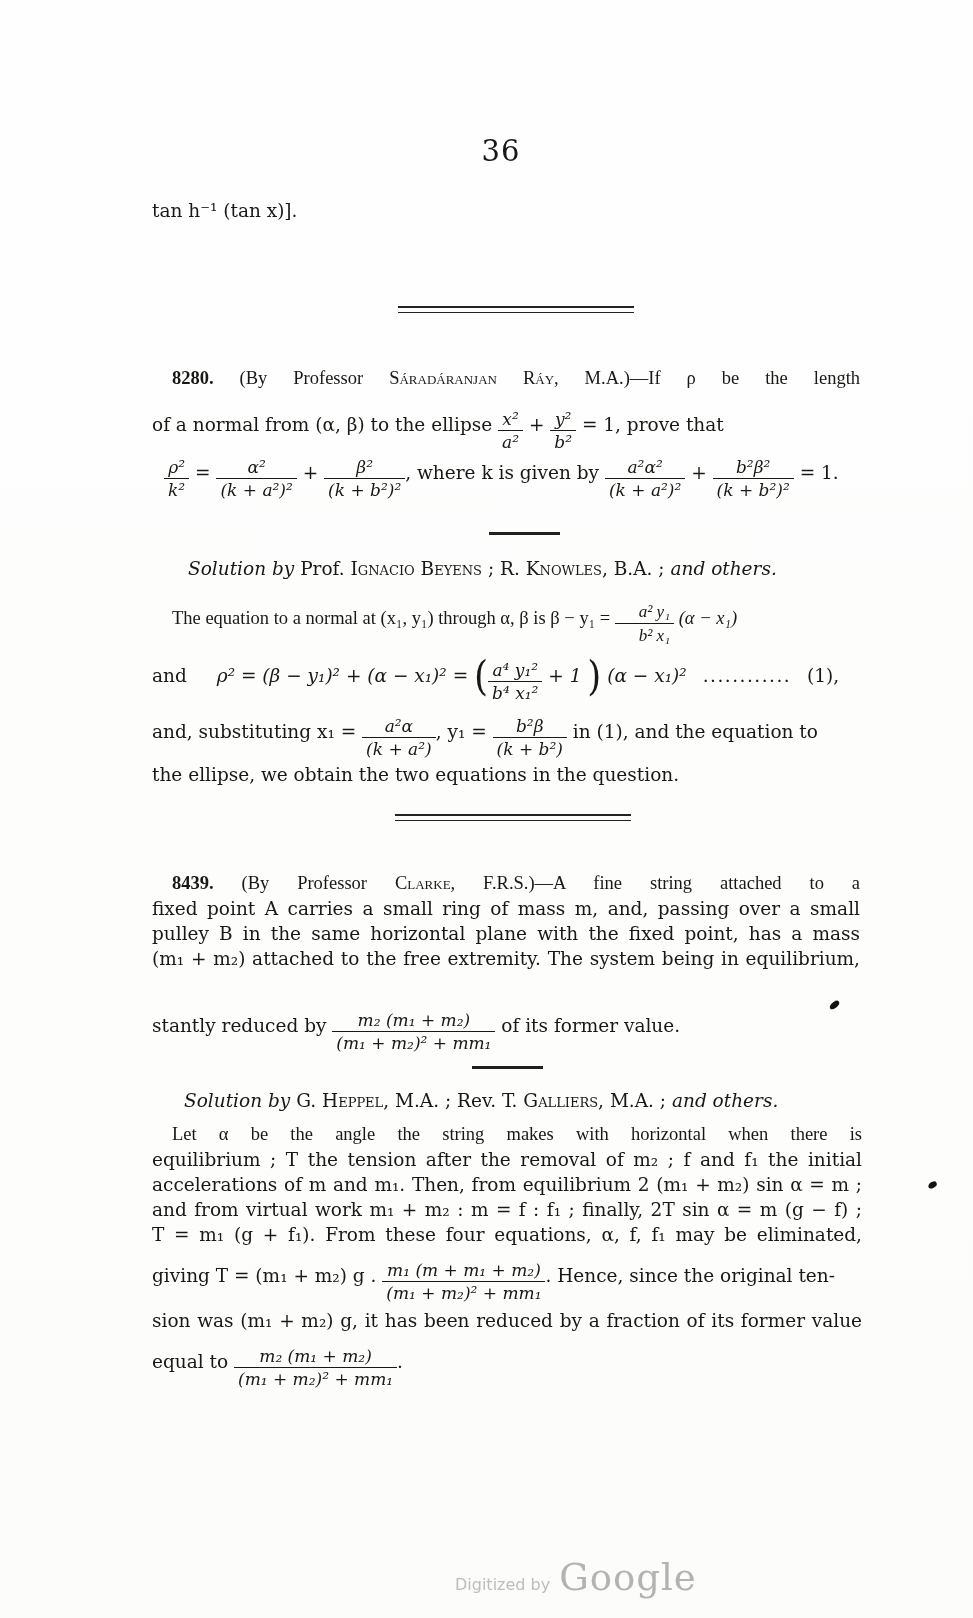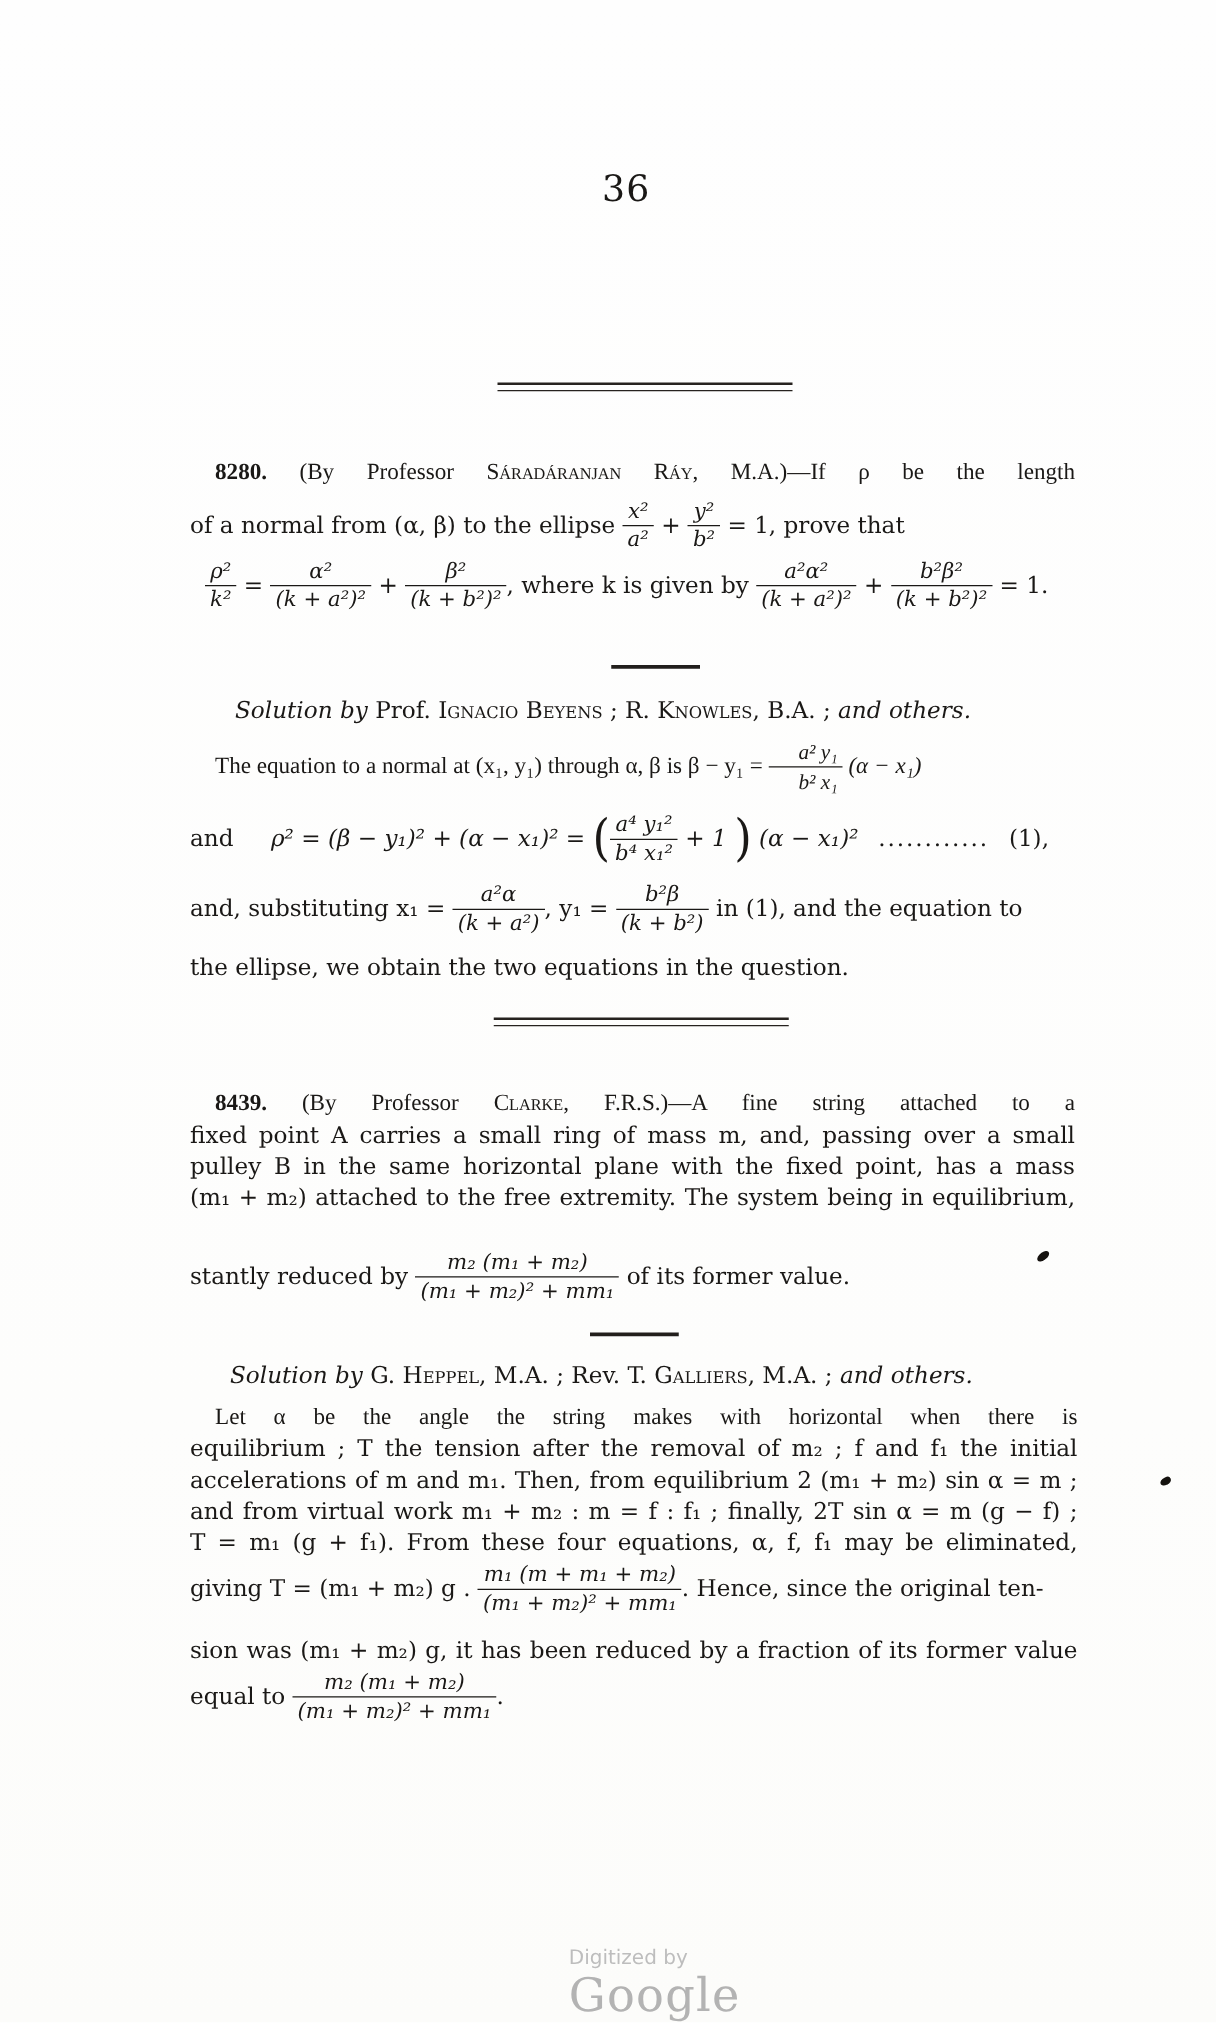--- a/index.html
+++ b/index.html
@@ -10,42 +10,43 @@
   }
   .abs{position:absolute;}
   .body-text{font-size:18.5px;line-height:25px;}
   .jl{text-align:justify;text-align-last:justify;}
   .indent{text-indent:20px;font-family:Liberation Serif, serif;}
   .bold{font-weight:bold;}
   .it{font-style:italic;}
   .sc{font-variant:small-caps;}
   .page-number{font-size:29px;text-align:center;letter-spacing:1px;}
   .note-line{font-size:18.5px;line-height:27px;}
-  .frac{display:inline-block;vertical-align:middle;text-align:center;font-style:italic;font-size:17px;}
+  .frac{display:inline-block;vertical-align:middle;text-align:center;font-style:italic;font-size:17px;margin-top:10px;}
   .frac .num{display:block;line-height:1.2;padding:0 4px 1px;}
   .frac .den{display:block;line-height:1.25;border-top:1.6px solid #1a1816;padding:1px 4px 0;}
   .eq{font-style:italic;}
   .bigp{font-size:36px;font-weight:300;vertical-align:middle;display:inline-block;transform:scaleY(1.12);line-height:1;}
   .dots{letter-spacing:1.5px;}
   .rule-double{height:4px;border-top:2.5px solid #26221f;border-bottom:1.8px solid #26221f;}
   .rule-short{border-top:3px solid #221f1c;}
   .ink{background:#15120f;border-radius:60% 45% 55% 50%;}
-  .wm{display:flex;align-items:baseline;flex-direction:column;}
+  .wm{display:flex;align-items:baseline;}
   .wm-prefix{font-family:"DejaVu Sans", sans-serif;font-size:16px;color:#bdbdbd;margin-right:9px;}
   .wm-logo{font-size:37px;color:#b3b3b3;letter-spacing:1px;}
   .hdr{font-size:18.5px;}
 </style>
 </head>
 <body>
 
 <div class="page">
 
   <div class="abs page-number" style="left:155px;top:134px;width:692px;">36</div>
 
   <div class="abs" style="left:152px;top:197px;width:706px;">
+    <div class="note-line">tan h⁻¹ (tan x)].</div>
   </div>
 
   <div class="abs rule-double" style="left:398px;top:306px;width:236px;"></div>
 
   <div class="abs" style="left:152px;top:366px;width:708px;">
     <div class="body-text jl indent"><span class="bold">8280.</span>
       <span>(By Professor</span>
       <span class="sc">Sáradáranjan Ráy</span><span>, M.A.)—If ρ be the length</span></div>
     <div class="body-text" style="margin-top:8px;"><span>of a normal from (α, β) to the ellipse</span>
       <span class="frac"><span class="num">x²</span><span class="den">a²</span></span>

